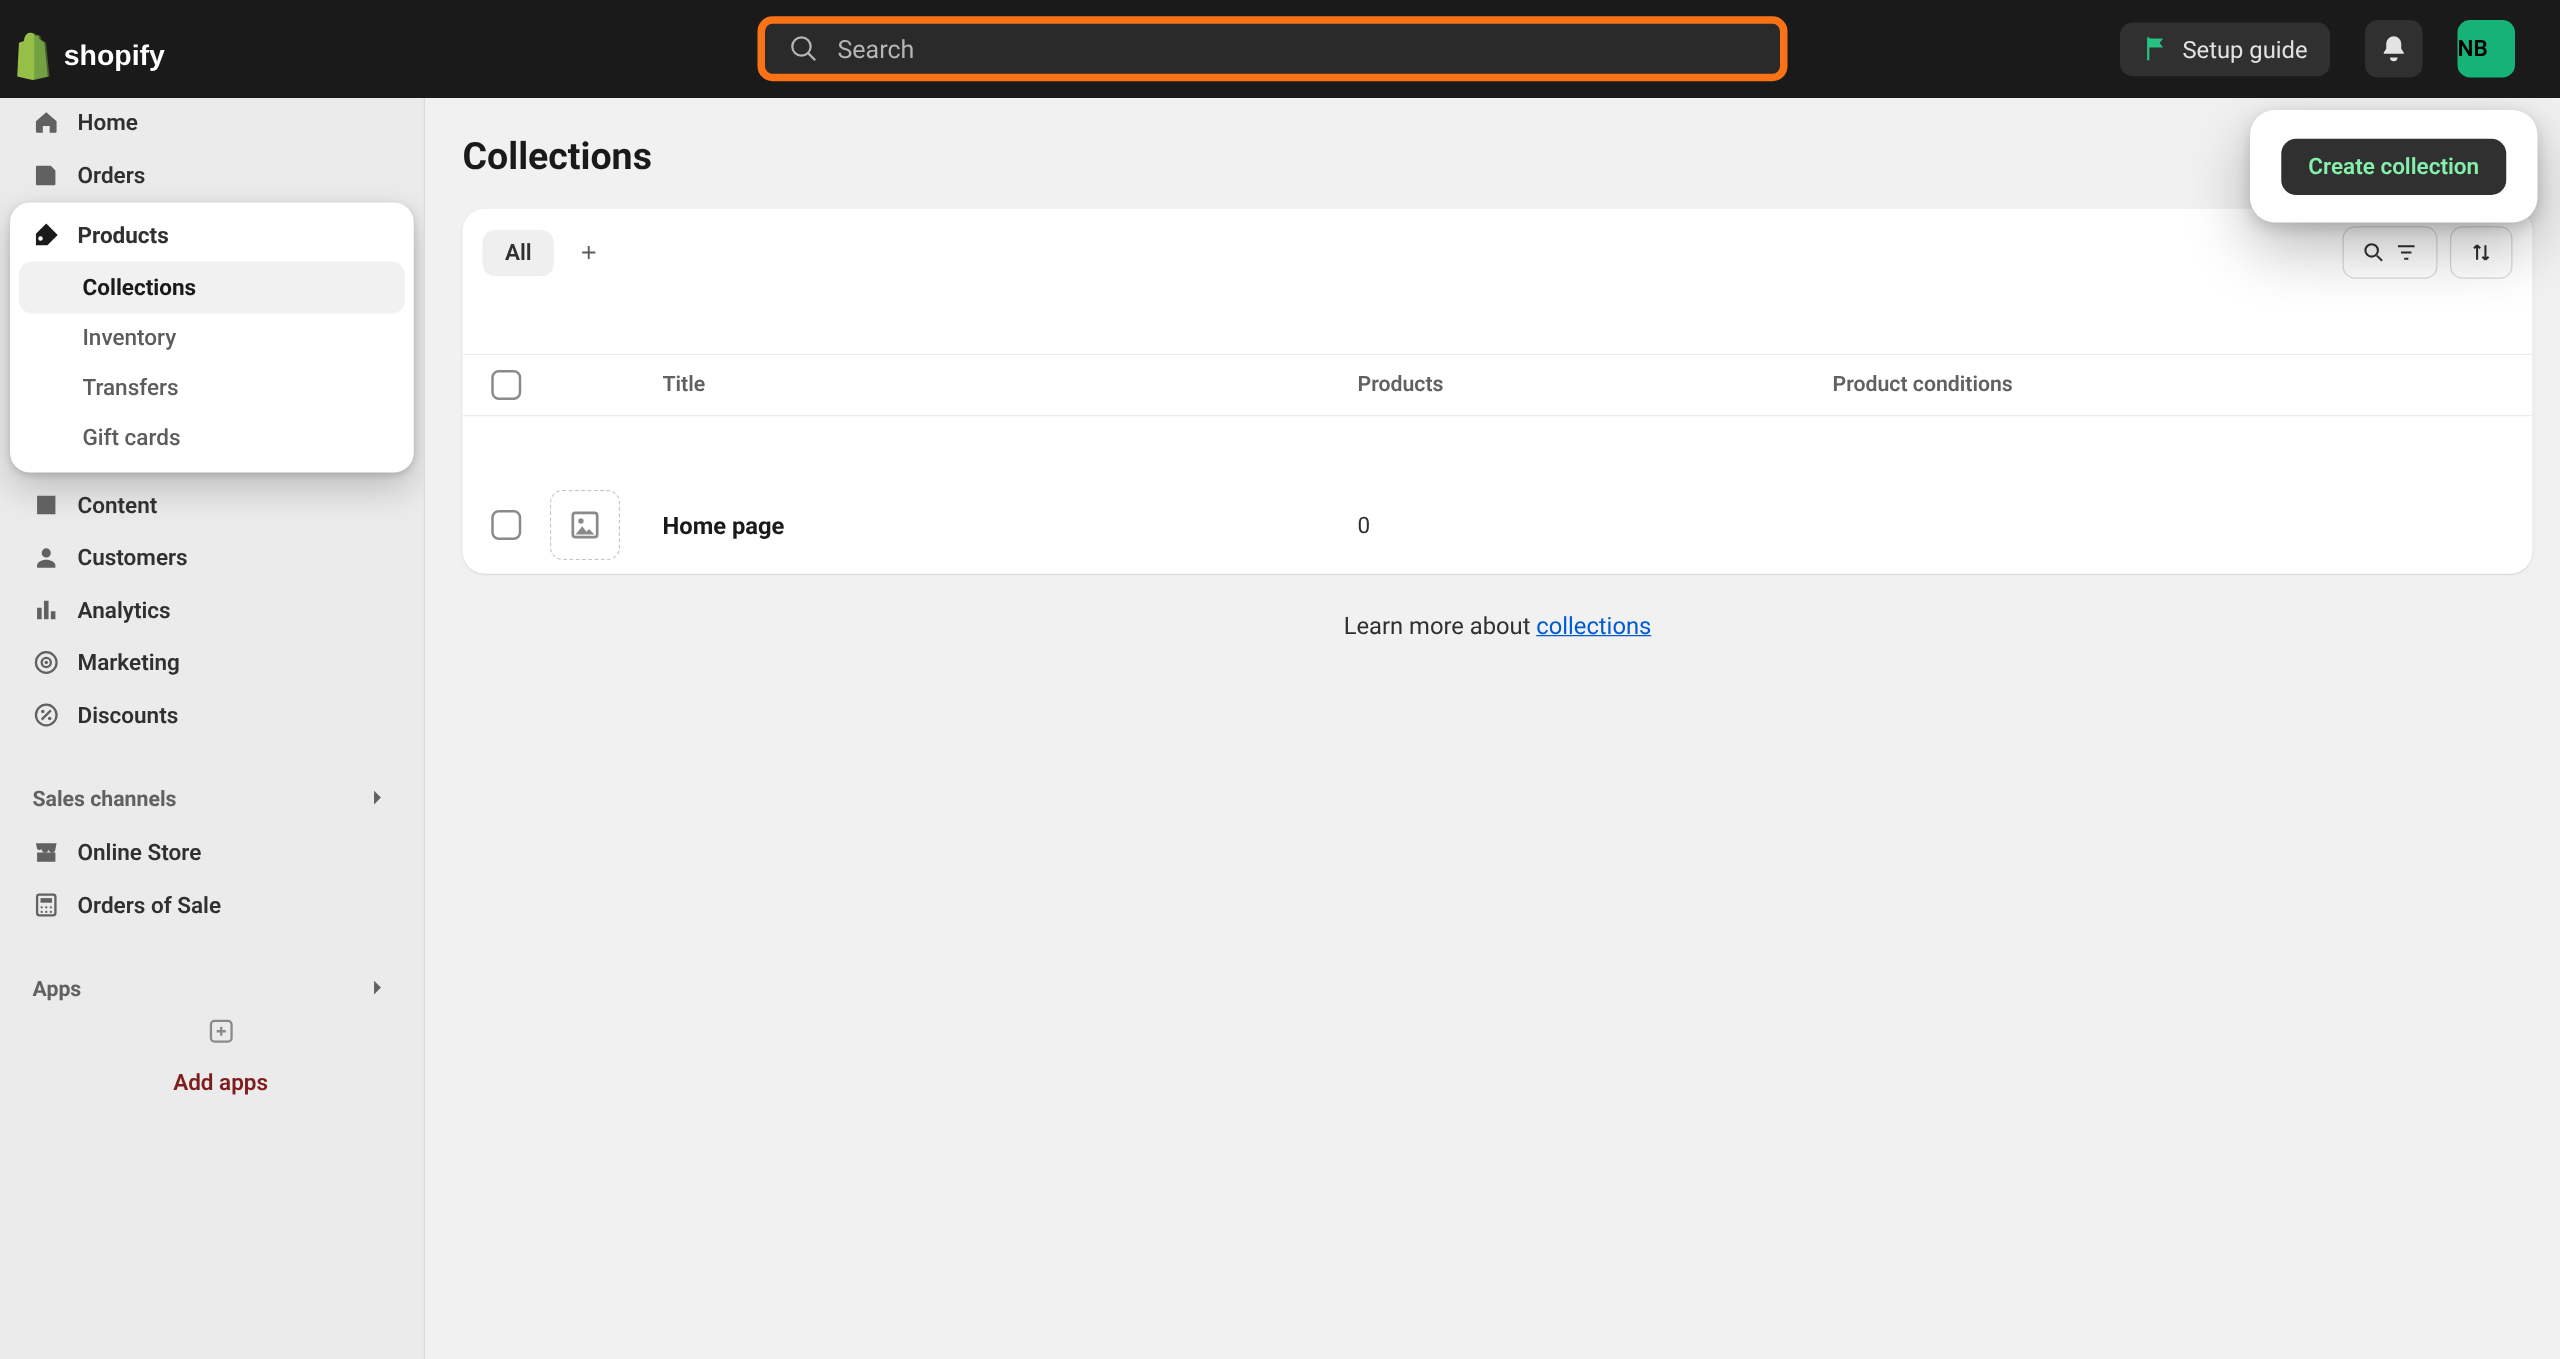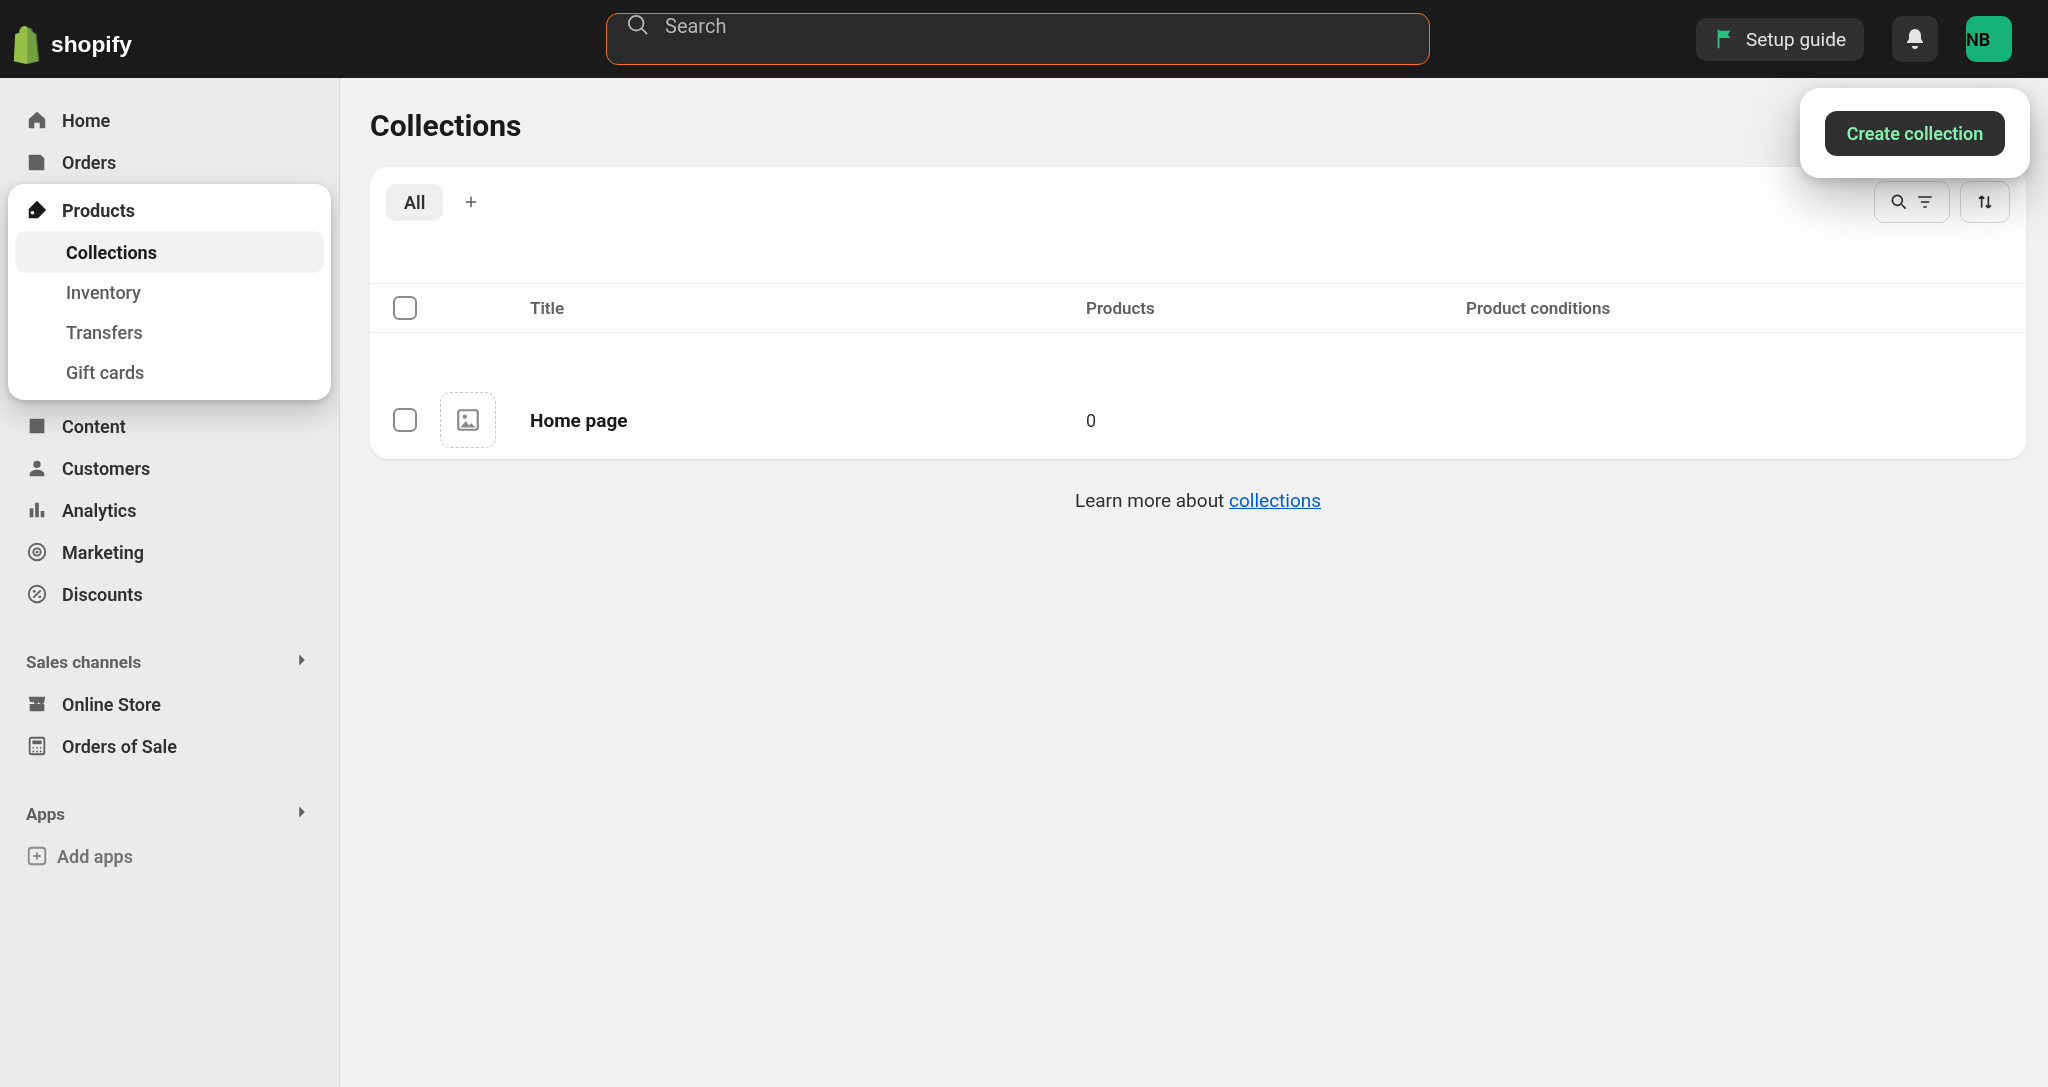--- a/index.html
+++ b/index.html
@@ -35,24 +35,25 @@
     .topbar-search {
       flex: 1;
       display: flex;
       justify-content: center;
       padding-left: 40px;
       padding-right: 40px;
     }
     .search-pill {
       width: 824px;
       height: 52px;
-      border: 1px solid #f97316;
+      border: 6px solid #f97316;
       border-radius: 12px;
       background: #2a2a2a;
       display: flex;
+      align-items: center;
       gap: 16px;
       padding: 0 20px;
       color: #b5b5b5;
       font-size: 20px;
     }
     .search-pill svg { width: 22px; height: 22px; flex-shrink: 0; }
 
     .topbar-right {
       display: flex;
       align-items: center;
@@ -88,21 +89,20 @@
       font-size: 18px;
     }
 
     
     .sidebar {
       position: fixed;
       top: 78px; bottom: 0; left: 0;
       width: 340px;
       background: #ebebeb;
       border-right: 1px solid #d9d9d9;
-      padding-top: 22px;
       overflow-y: auto;
     }
     .nav-item,
     .subnav-item {
       display: flex;
       align-items: center;
       height: 40px;
       border-radius: 10px;
       margin: 0 12px 2px 12px;
       padding-left: 14px;
@@ -172,27 +172,28 @@
       padding: 0 14px;
       height: 40px;
       font-size: 17px;
       font-weight: 700;
       color: #616161;
     }
     .sales-header .chev { color: #616161; }
     .add-apps {
       display: flex;
       align-items: center;
-      gap: 9px;
+      gap: 20px;
       margin: 0 12px;
       padding-left: 14px;
       height: 40px;
       font-size: 18px;
       font-weight: 600;
-      color: #737373;
+      color: #7f1d1d;
+      flex-direction: column;
     }
 
     
     .main {
       position: absolute;
       top: 78px; left: 340px; right: 0; bottom: 0;
       padding: 30px 22px 22px 30px;
       overflow: auto;
     }
     .page-header {

